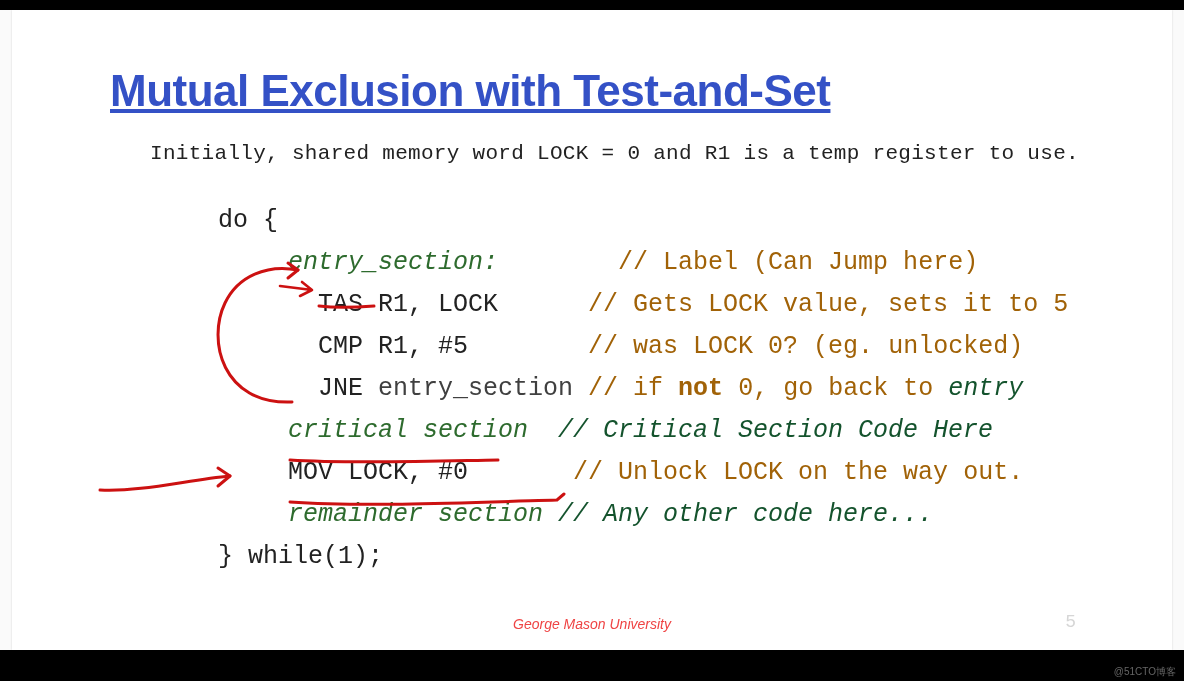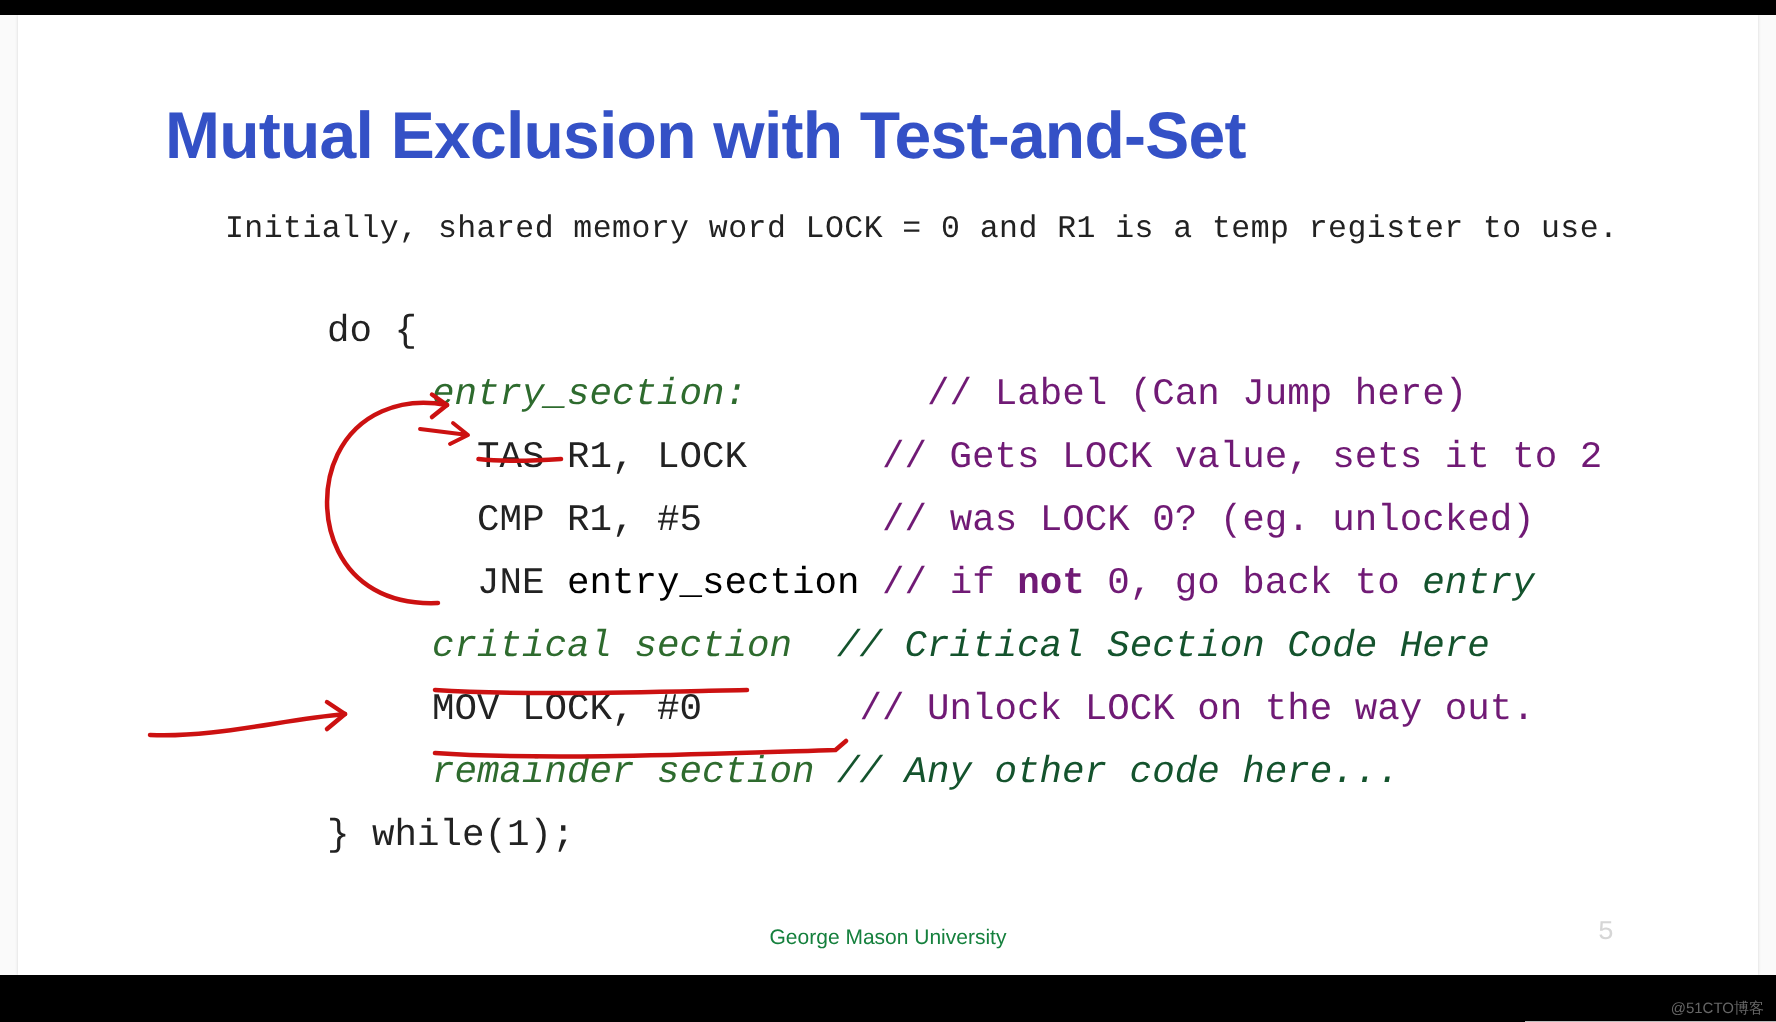--- a/index.html
+++ b/index.html
@@ -2,49 +2,49 @@
 <html><head>
 <meta charset="utf-8">
 <style>
   * { margin: 0; padding: 0; box-sizing: border-box; }
   html, body { width: 1184px; height: 681px; font-family: -apple-system, Helvetica, Arial, sans-serif; }
   body { background: #f5f5f5; display: flex; flex-direction: column; }
   .bar-top { height: 11px; background: #000; width: 100%; }
   .bar-bottom { height: 36px; background: #000; width: 100%; position: relative; }
   .slide-outer { flex: 1; display: flex; align-items: center; justify-content: center; background: #fafafa; }
   .slide { width: 1160px; height: 640px; background: #fff; position: relative; box-shadow: 0 0 2px rgba(0,0,0,.15); }
-  .title { position: absolute; left: 98px; top: 56px; font-size: 44px; font-weight: 700; color: #3451c6; letter-spacing: -0.5px; }
+  .title { position: absolute; left: 98px; top: 56px; font-size: 44px; font-weight: 700; color: #3451c6; letter-spacing: -0.5px; text-decoration: underline; }
   .subtitle { position: absolute; left: 98px; top: 132px; font-family: 'Courier New', monospace; font-size: 21px; color: #222; letter-spacing: 0.3px; margin-left: 40px; }
   .code-block { position: absolute; left: 206px; top: 190px; font-family: 'Courier New', monospace; font-size: 25px; line-height: 42px; color: #222; white-space: pre; }
   .code-block .indent { display: inline-block; width: 70px; }
   .label { font-style: italic; color: #2e6b2e; }
-  .comment { color: #701a75; }
+  .comment { color: #a16207; }
   .comment-it { color: #14532d; font-style: italic; }
   .bold { font-weight: 700; }
-  .entryref { color: #000000; }
+  .entryref { color: #404040; }
   .critical { font-style: italic; color: #2e6b2e; }
   .remainder { font-style: italic; color: #2e6b2e; }
   svg.annot { position: absolute; left: 0; top: 0; width: 1160px; height: 640px; pointer-events: none; }
-  .footer { position: absolute; bottom: 18px; left: 0; right: 0; text-align: center; font-size: 14px; color: #15803d; }
+  .footer { position: absolute; bottom: 18px; left: 0; right: 0; text-align: center; font-size: 14px; color: #ef4444; font-style: italic; }
   .slidenum { position: absolute; bottom: 18px; right: 96px; font-size: 18px; color: #d6d6d6; font-family: 'Courier New', monospace; }
   .watermark { position: absolute; right: 8px; bottom: 2px; font-size: 10px; color: #666; font-family: Arial, sans-serif; }
 </style>
 </head>
 <body>
 
 <div class="bar-top"></div>
 <div class="slide-outer">
   <div class="slide">
 
     <div class="title">Mutual Exclusion with Test-and-Set</div>
     <div class="subtitle">Initially, shared memory word LOCK = 0 and R1 is a temp register to use.</div>
 
     <div class="code-block"><span>do {</span>
 <span class="indent"></span><span class="label">entry_section:</span>        <span class="comment">// Label (Can Jump here)</span>
-<span class="indent"></span>  <span>TAS R1, LOCK</span>      <span class="comment">// Gets LOCK value, sets it to 2</span>
+<span class="indent"></span>  <span>TAS R1, LOCK</span>      <span class="comment">// Gets LOCK value, sets it to 5</span>
 <span class="indent"></span>  <span>CMP R1, #5</span>        <span class="comment">// was LOCK 0? (eg. unlocked)</span>
 <span class="indent"></span>  <span>JNE </span><span class="entryref">entry_section</span><span class="comment"> // if </span><span class="comment bold">not</span><span class="comment"> 0, go back to </span><span class="comment-it">entry</span>
 <span class="indent"></span><span class="critical">critical section</span><span class="comment-it">  // Critical Section Code Here</span>
 <span class="indent"></span><span>MOV LOCK, #0</span>       <span class="comment">// Unlock LOCK on the way out.</span>
 <span class="indent"></span><span class="remainder">remainder section</span><span class="comment-it"> // Any other code here...</span>
 <span>} while(1);</span></div>
 
     <svg class="annot">
 
       <path d="M 268 276 L 300 280 L 290 272 M 300 280 L 288 286" stroke="#c11" stroke-width="2.6" fill="none" stroke-linecap="round" stroke-linejoin="round"></path>

